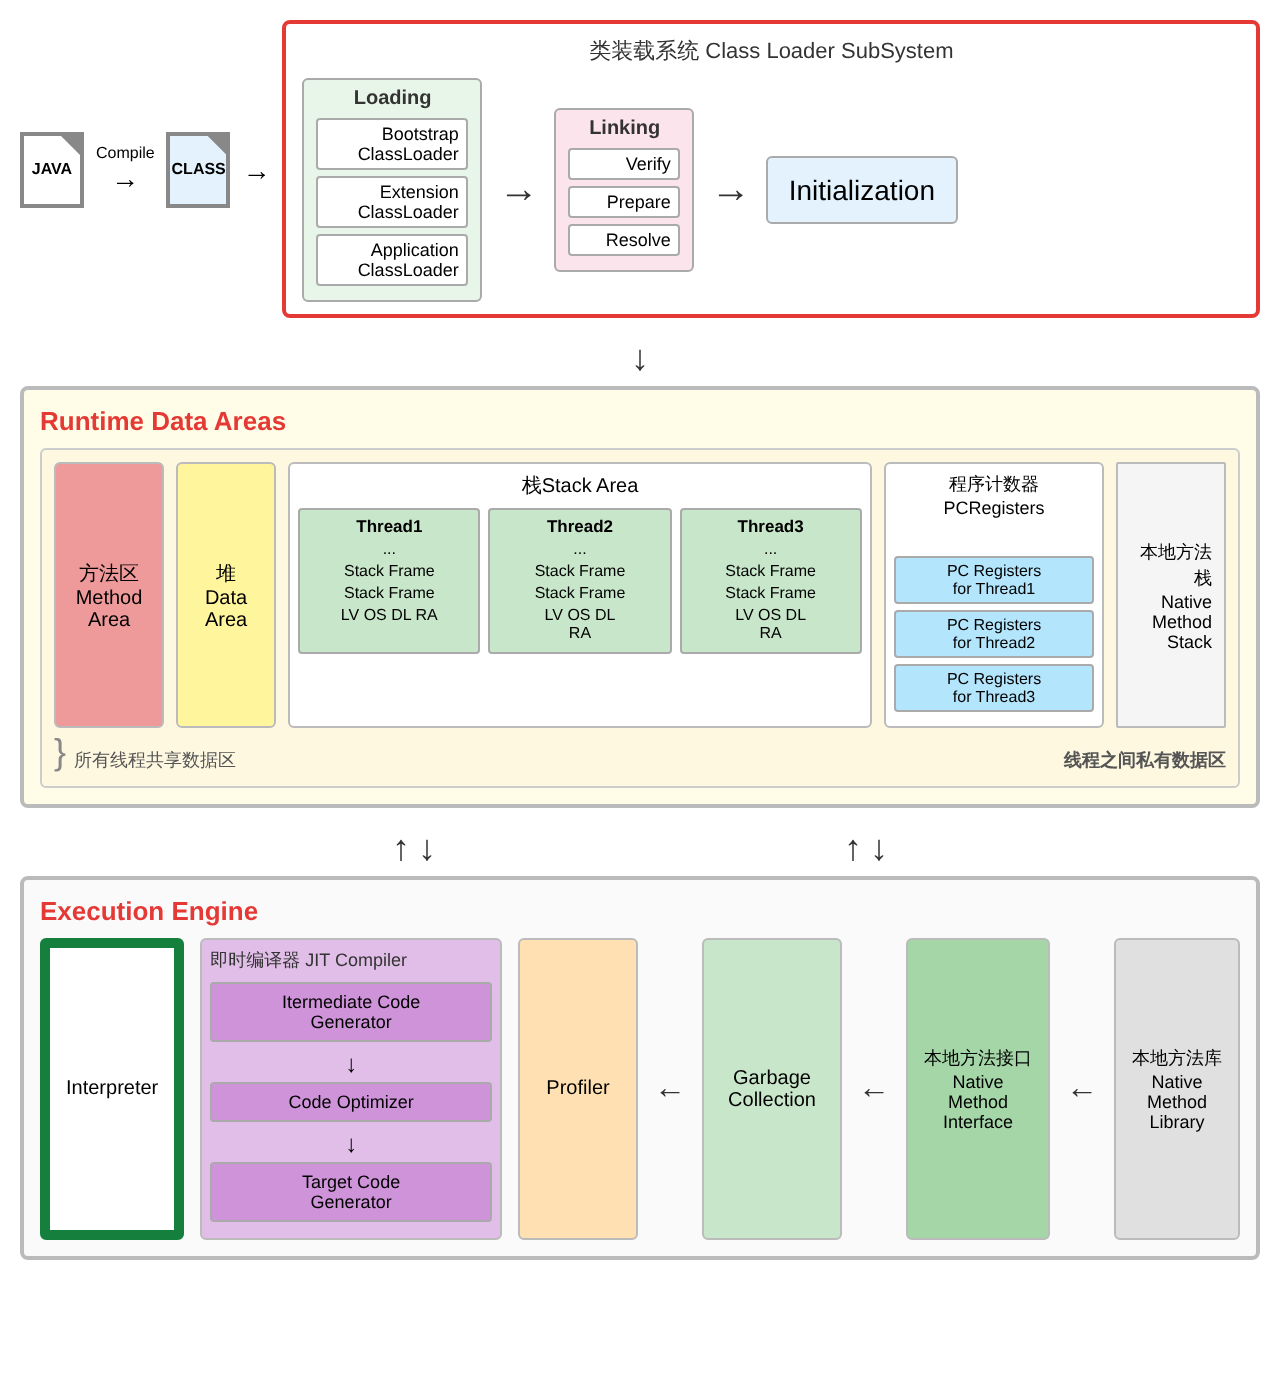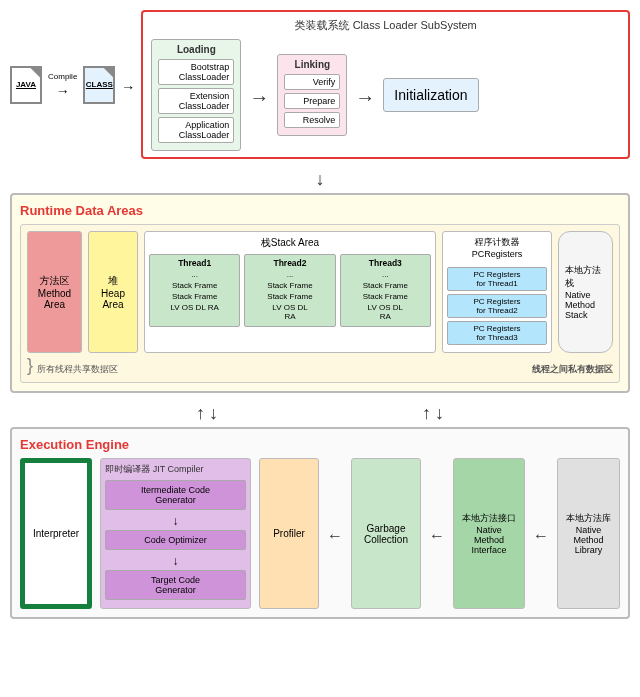--- a/index.html
+++ b/index.html
@@ -35,21 +35,20 @@
       width: 32px;
       height: 38px;
       background: #fff;
       border: 2px solid #888;
       position: relative;
       display: flex;
       align-items: center;
       justify-content: center;
       font-size: 9px;
       font-weight: bold;
-      text-decoration: underline;
     }
     .file-icon::before {
       content: '';
       position: absolute;
       top: 0; right: 0;
       width: 10px; height: 10px;
       background: #888;
       clip-path: polygon(0 0, 100% 100%, 100% 0);
     }
     .arrow-label {
@@ -214,37 +213,37 @@
     .pc-registers-container {
       border: 1px solid #bbb;
       border-radius: 3px;
       padding: 4px;
       background: #fff;
       min-width: 110px;
     }
     .pc-title {
       text-align: center;
       font-size: 9px;
-      margin-bottom: 8px;
+      margin-bottom: 19px;
     }
     .pc-item {
       background: #b3e5fc;
       border: 1px solid #aaa;
       border-radius: 2px;
       padding: 2px 4px;
       font-size: 8px;
       text-align: center;
       margin-bottom: 3px;
     }
     .native-stack-box {
       background: #f5f5f5;
       border: 1px solid #bbb;
-      border-radius: 12px;
+      border-radius: 1px;
       padding: 4px 6px;
-      text-align: left;
+      text-align: right;
       font-size: 9px;
       min-width: 55px;
       display: flex;
       flex-direction: column;
       justify-content: center;
     }
     .labels-row {
       display: flex;
       justify-content: space-between;
       margin-top: 2px;
@@ -431,21 +430,21 @@
       <div class="runtime-row">
 
         <div class="method-area-box">
           <div>方法区</div>
           <div>Method</div>
           <div>Area</div>
         </div>
 
         <div class="heap-box">
           <div>堆</div>
-          <div>Heap</div>
+          <div>Data</div>
           <div>Area</div>
         </div>
 
         <div class="stack-area-container">
           <div class="stack-area-title">栈Stack Area</div>
           <div class="threads-row">
 
             <div class="thread-col">
               <div class="thread-title">Thread1</div>
               <div class="thread-item">...</div>

